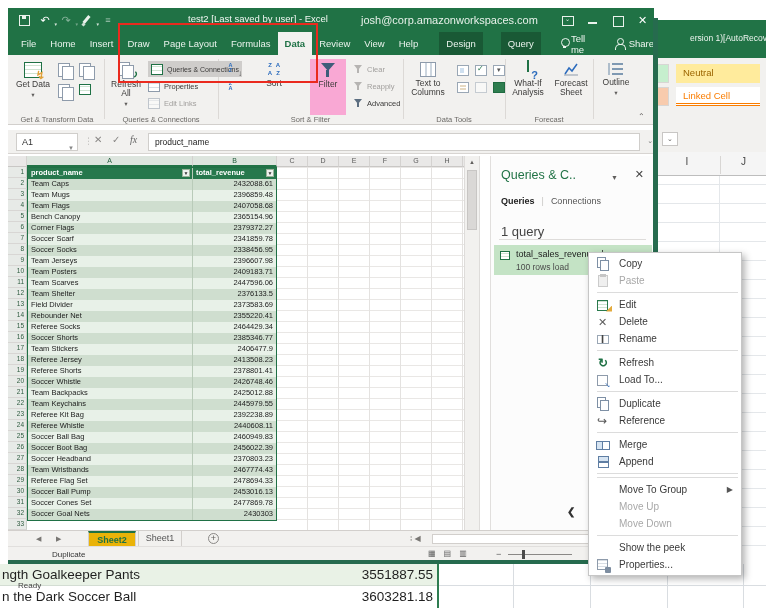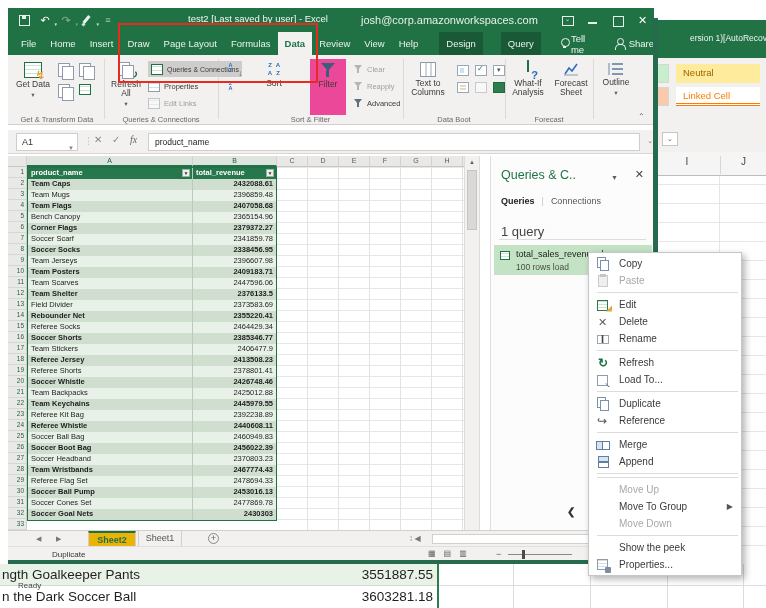--- a/index.html
+++ b/index.html
@@ -46,21 +46,21 @@
   .person{position:relative;width:9px;height:11px;}
   .person::before{content:"";position:absolute;left:2px;top:0;width:5px;height:5px;border:1px solid #eef5f0;border-radius:50%;}
   .person::after{content:"";position:absolute;left:0;top:6px;width:9px;height:5px;border:1px solid #eef5f0;border-bottom:none;border-radius:5px 5px 0 0;}
 
   
   .ribbon{position:absolute;left:0;top:47px;width:646px;height:70px;background:#f2f1ef;border-bottom:1px solid #d2cfcc;font-size:8px;color:#3b3a39;}
   .rgroup{position:absolute;top:0;height:70px;}
   .rgsep{position:absolute;top:4px;height:60px;width:1px;background:#dcd9d6;}
   .rglabel{position:absolute;bottom:1px;left:0;right:0;text-align:center;font-size:7.5px;color:#6b6966;white-space:nowrap;}
   .bigbtn{position:absolute;top:4px;display:flex;flex-direction:column;align-items:center;gap:2px;padding-top:3px;height:56px;text-align:center;line-height:9px;font-size:8.5px;color:#3b3a39;}
-  .bigbtn.hl{background:#ec4899;}
+  .bigbtn.hl{background:#f9a8d4;}
   .smallbtn{display:flex;align-items:center;gap:4px;height:16px;font-size:7.5px;color:#3b3a39;white-space:nowrap;}
   .smallbtn.hl{background:#cfcdcb;padding:0 3px;}
   .smallbtn.dis{color:#a19f9d;}
   .dd2{font-size:5.5px;color:#605e5c;}
   
   .rgrid{position:relative;width:18px;height:16px;border:1px solid #1f7145;background:repeating-linear-gradient(0deg,#fff 0 3px,#cfe3d2 3px 4px);}
   .rgrid.sm{width:12px;height:11px;}
   .rgrid.gray{border-color:#8e9bab;background:repeating-linear-gradient(0deg,#fff 0 3px,#d9dee4 3px 4px);}
   .bolt{position:absolute;right:-4px;bottom:-3px;font-size:11px;color:#e3a33c;font-weight:bold;}
   .sheet2{position:relative;width:16px;height:16px;}
@@ -112,21 +112,21 @@
   .ch.sel{background:#dde5de;border-bottom:2px solid #217346;color:#1f5c3a;}
   .rownums{position:absolute;left:0;top:11px;width:19px;}
   .rn{height:11px;background:#e7eae7;border-right:1px solid #c9cfc9;border-bottom:1px solid #d8d6d4;font-size:6.5px;color:#2f5c40;text-align:right;padding-right:2px;line-height:10px;}
   .tbl{position:absolute;left:19px;top:11px;width:250px;border:1px solid #1f7045;}
   .trow{display:flex;height:11px;}
   .trow .ca{width:165px;font-size:7.5px;color:#1c1c1c;padding-left:3px;line-height:10px;white-space:nowrap;overflow:hidden;border-right:1px solid #b9cbb9;}
   .trow .cb{width:83px;font-size:7.5px;color:#1c1c1c;padding-right:3px;line-height:10px;text-align:right;}
   .trow.hdr{background:#26784c;height:11px;}
   .trow.hdr .ca,.trow.hdr .cb{color:#fff;font-weight:bold;position:relative;}
   .fdd{position:absolute;right:2px;top:1px;width:8px;height:8px;background:#eef2ee;border:1px solid #9ab39a;font-size:5px;line-height:7px;text-align:center;color:#333;}
-  .trow.even{background:#cfdecf;font-weight:bold;}
+  .trow.even{background:#cfdecf;}
   .trow.odd{background:#e8f1e8;}
   .emptycells{position:absolute;left:269px;top:11px;width:187px;height:363px;
     background-image:repeating-linear-gradient(90deg,transparent 0 30px,#e4e2e0 30px 31px),repeating-linear-gradient(0deg,transparent 0 10px,#e9e7e5 10px 11px);}
   .vscroll{position:absolute;left:456px;top:0;width:16px;height:374px;background:#f2f1ef;border-left:1px solid #dedcda;border-right:1px solid #dedcda;}
   .vscroll .up{display:block;text-align:center;font-size:6px;color:#605e5c;padding-top:3px;}
   .vscroll .thumb{position:absolute;left:2px;top:14px;width:10px;height:60px;background:#dad8d6;border:1px solid #c8c6c4;}
 
   
   .pane{position:absolute;left:482px;top:148px;width:164px;height:374px;background:#fcfcfc;border-left:1px solid #e1dfdd;}
   .pane-title{position:absolute;left:10px;top:12px;font-size:12.5px;color:#217346;white-space:nowrap;}
@@ -410,21 +410,21 @@
           <span>Text to Columns</span>
         </div>
         <div style="position:absolute;left:54px;top:10px;display:grid;grid-template-columns:14px 14px 14px;grid-auto-rows:13px;gap:4px">
           <span class="clustericon c1"></span>
           <span class="clustericon c2"></span>
           <span class="clustericon c3"></span>
           <span class="clustericon c4"></span>
           <span class="clustericon c5"></span>
           <span class="clustericon c6"></span>
         </div>
-        <div class="rglabel">Data Boot</div>
+        <div class="rglabel">Data Tools</div>
       </div>
 
       <div class="rgroup" style="left:497px;width:88px">
         <div class="bigbtn" style="left:2px;width:42px">
           <span class="whatificon"><span class="rgrid"></span></span>
           <span>What-If Analysis</span>
         </div>
         <div class="bigbtn" style="left:46px;width:40px">
           <svg width="16" height="15">
             <path d="M1 13 H15" stroke="#8e9bab" stroke-width="1" fill="none"></path>
@@ -744,29 +744,29 @@
       <div class="cmi">
         <span class="mi mi-merge"></span>
         <span class="lbl">Merge</span>
       </div>
       <div class="cmi">
         <span class="mi mi-append"></span>
         <span class="lbl">Append</span>
       </div>
       <div class="csep"></div>
       <div class="csep"></div>
+      <div class="cmi">
+        <span class="mi"></span>
+        <span class="lbl">Move To Group</span>
+        <span class="sub">▶</span>
+      </div>
       <div class="cmi dis">
         <span class="mi"></span>
         <span class="lbl">Move Up</span>
       </div>
-      <div class="cmi">
-        <span class="mi"></span>
-        <span class="lbl">Move To Group</span>
-        <span class="sub">▶</span>
-      </div>
       <div class="cmi dis">
         <span class="mi"></span>
         <span class="lbl">Move Down</span>
       </div>
       <div class="csep"></div>
       <div class="cmi">
         <span class="mi"></span>
         <span class="lbl">Show the peek</span>
       </div>
       <div class="cmi">

